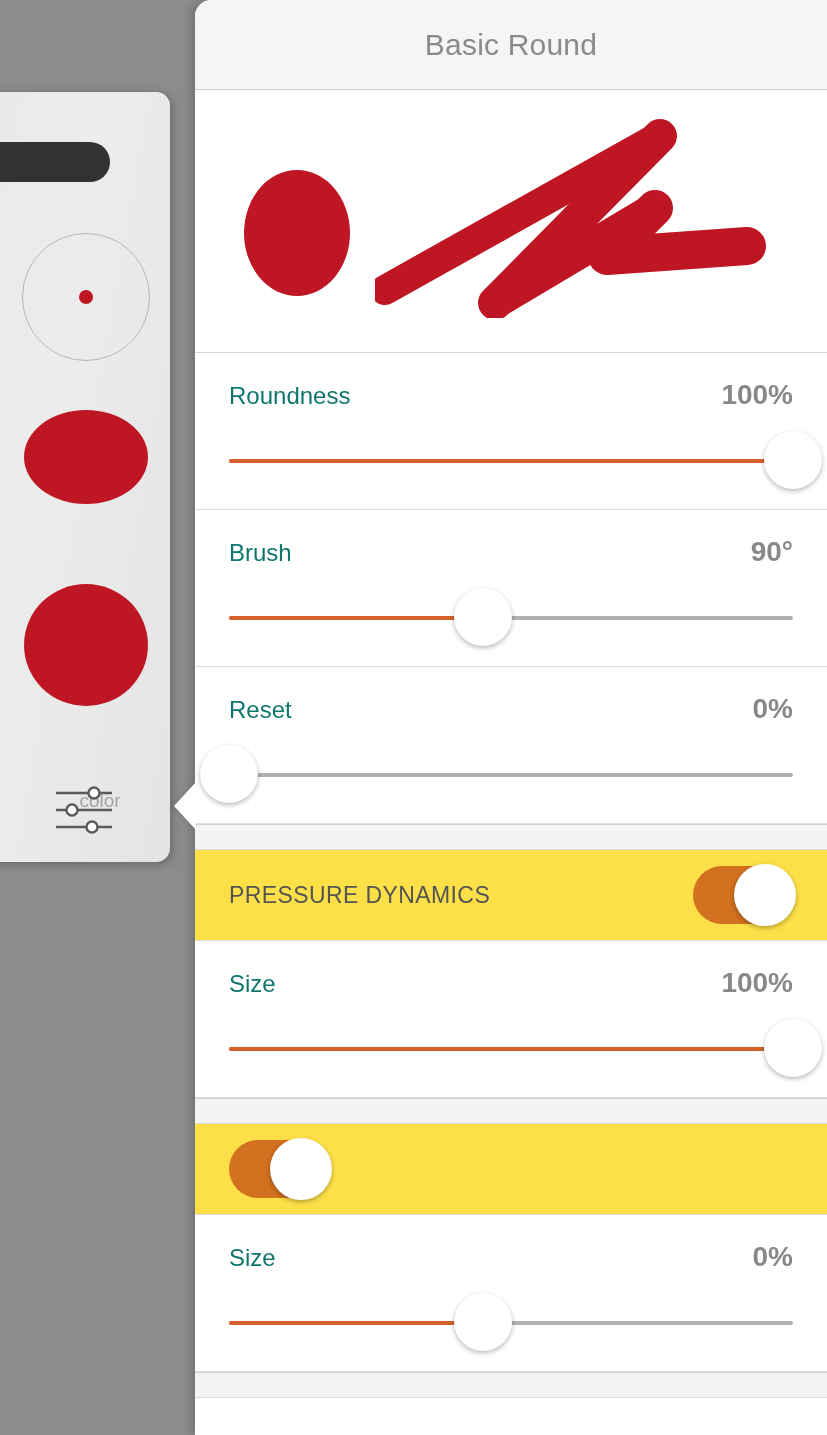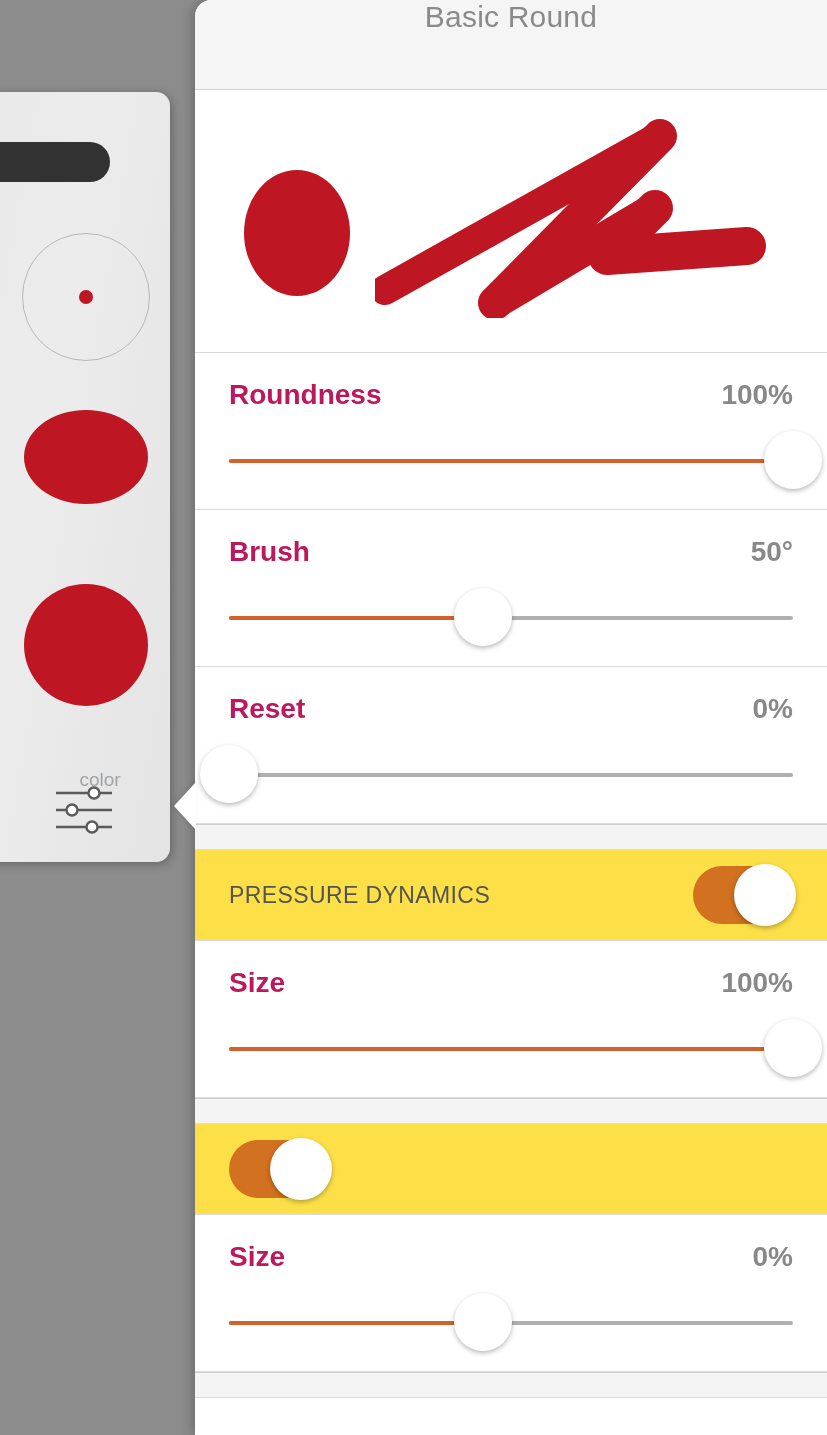--- a/index.html
+++ b/index.html
@@ -64,21 +64,21 @@
     position: absolute;
     width: 200px;
     left: 30px;
     text-align: center;
     font-size: 19px;
     color: #a0a4a7;
     font-weight: 300;
   }
   .lbl-size    { top: 362px; }
   .lbl-opacity { top: 533px; }
-  .lbl-color   { top: 677px; }
+  .lbl-color   { top: 698px; }
 
   .opacity-circle {
     position: absolute;
     left: 54px;
     top: 318px;
     width: 124px;
     height: 94px;
     border-radius: 50%;
     background: #be1622;
   }
@@ -125,21 +125,21 @@
     z-index: 5;
     filter: drop-shadow(-2px 0 2px rgba(0,0,0,0.10));
   }
 
   .panel-header {
     height: 90px;
     background: #f5f5f5;
     border-top-left-radius: 16px;
     border-bottom: 1px solid #cfcfcf;
     display: flex;
-    align-items: flex-start;
+    align-items: center;
     justify-content: center;
   }
   .panel-title {
     font-size: 30px;
     color: #8a8a8a;
     font-weight: 300;
     letter-spacing: 0.2px;
   }
 
   
@@ -172,23 +172,23 @@
     border-bottom: 1px solid #dddddd;
     background: #fff;
   }
   .row-head {
     display: flex;
     justify-content: space-between;
     align-items: baseline;
     padding-top: 26px;
   }
   .row-label {
-    font-size: 28px;
-    color: #be185d;
-    font-weight: 700;
+    font-size: 24px;
+    color: #0f766e;
+    font-weight: 400;
   }
   .row-value {
     font-size: 28px;
     color: #888888;
     font-weight: 700;
   }
 
   .slider {
     position: relative;
     height: 96px;
@@ -338,21 +338,21 @@
     <div class="slider">
       <div class="track"></div>
       <div class="track-fill" style="width:100%"></div>
       <div class="knob" style="left:100%"></div>
     </div>
   </div>
 
   <div class="row">
     <div class="row-head">
       <span class="row-label">Brush</span>
-      <span class="row-value">50°</span>
+      <span class="row-value">90°</span>
     </div>
     <div class="slider">
       <div class="track"></div>
       <div class="track-fill" style="width:45%"></div>
       <div class="knob" style="left:45%"></div>
     </div>
   </div>
 
   <div class="row">
     <div class="row-head">

